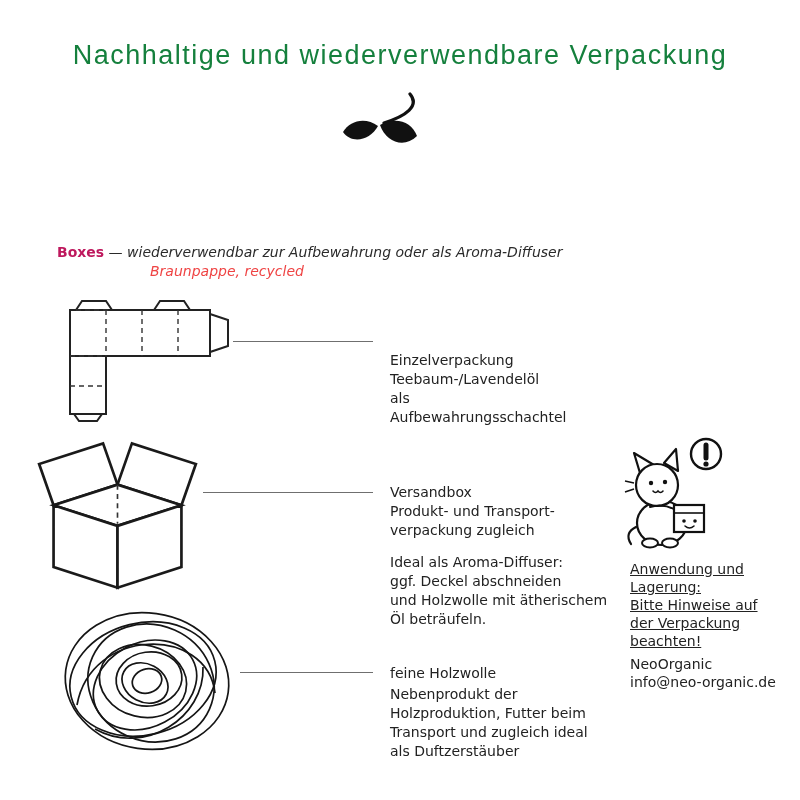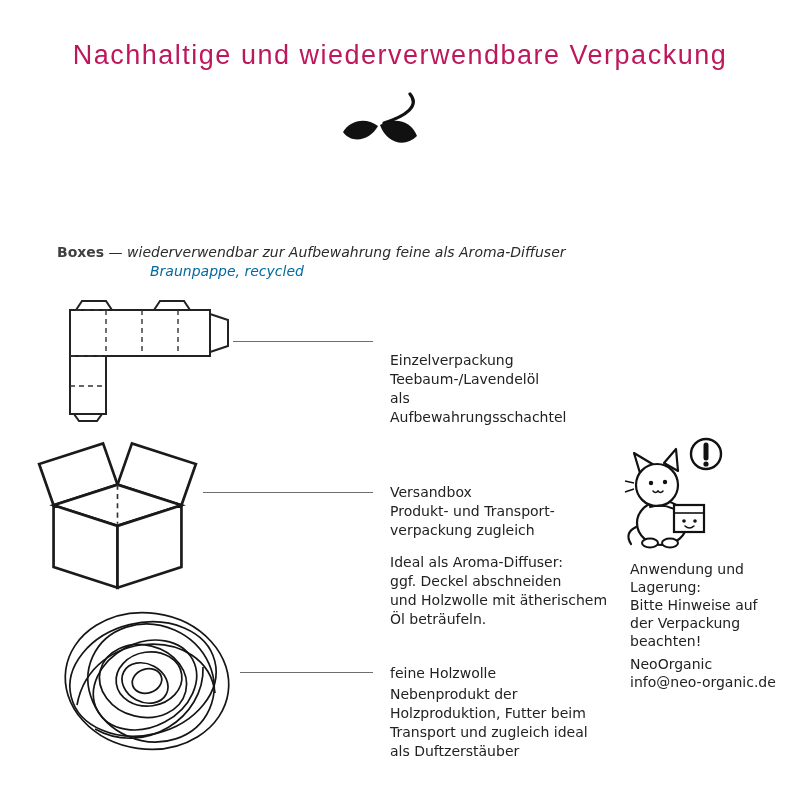--- a/index.html
+++ b/index.html
@@ -4,26 +4,26 @@
 <style>
   html,body{margin:0;padding:0;background:#ffffff;}
   .page{
     position:relative;width:800px;height:800px;background:#ffffff;overflow:hidden;
     font-family:"DejaVu Sans","Liberation Sans",sans-serif;color:#262626;
   }
   .abs{position:absolute;}
   .title{
     position:absolute;top:40px;left:0;right:0;margin:0;
     text-align:center;font-family:"Liberation Sans",sans-serif;
-    font-weight:300;font-size:27px;letter-spacing:1.5px;color:#be185d;
+    font-weight:300;font-size:27px;letter-spacing:1.5px;color:#15803d;
   }
   .section-header{position:absolute;left:57px;top:243px;font-size:14px;line-height:19px;}
-  .section-name{font-weight:bold;font-style:normal;color:#404040;}
+  .section-name{font-weight:bold;font-style:normal;color:#be185d;}
   .section-desc{font-style:italic;color:#2a2a2a;}
-  .section-material{position:absolute;left:150px;top:263px;font-size:14px;font-style:italic;color:#0369a1;}
+  .section-material{position:absolute;left:150px;top:263px;font-size:14px;font-style:italic;color:#ef4444;}
   .callout-text{
     position:absolute;font-size:14px;line-height:19px;color:#222222;
     white-space:pre-line;
   }
   .sidebar-text{
     position:absolute;font-size:14px;line-height:18px;color:#222222;
     white-space:pre-line;
   }
   .connector{position:absolute;height:0;border-top:1px solid #6f6f6f;}
   svg{display:block;}
@@ -38,21 +38,21 @@
   <div class="abs" style="left:338px;top:92px;width:84px;height:76px;">
     <svg width="84" height="76" viewBox="0 0 84 76">
       <path d="M72 2 C 82 14 68 24 46 31" fill="none" stroke="#111111" stroke-width="3.2" stroke-linecap="round"></path>
       <path d="M42 33 C 58 24 74 30 79 44 C 66 57 48 50 42 33 Z" fill="#111111"></path>
       <path d="M40 34 C 28 25 12 28 5 40 C 13 52 32 49 40 34 Z" fill="#111111"></path>
     </svg>
   </div>
 
   <div class="section-header">
     <span class="section-name">Boxes</span>
-    <span class="section-desc">— wiederverwendbar zur Aufbewahrung feine als Aroma-Diffuser</span>
+    <span class="section-desc">— wiederverwendbar zur Aufbewahrung oder als Aroma-Diffuser</span>
   </div>
   <div class="section-material">Braunpappe, recycled</div>
 
   <div class="abs" style="left:60px;top:298px;width:185px;height:125px;">
     <svg width="185" height="125" viewBox="0 0 185 125">
       <g fill="none" stroke="#222222" stroke-width="2" stroke-linejoin="miter">
         <polygon points="16,12 22,3 46,3 52,12"></polygon>
         <polygon points="94,12 100,3 124,3 130,12"></polygon>
         <rect x="10" y="12" width="140" height="46"></rect>
         <polygon points="150,16 168,22 168,48 150,54"></polygon>
@@ -148,21 +148,21 @@
       <circle cx="73" cy="88" r="1.8" fill="#111111"></circle>
       <path d="M63 93 q4.5 4 9 0" fill="none" stroke="#111111" stroke-width="1.5" stroke-linecap="round"></path>
 
       <path d="M28 74 q12 -4 24 2" fill="none" stroke="#111111" stroke-width="2" stroke-linecap="round"></path>
 
       <ellipse cx="28" cy="110" rx="8" ry="4.5" fill="#ffffff" stroke="#111111" stroke-width="2"></ellipse>
       <ellipse cx="48" cy="110" rx="8" ry="4.5" fill="#ffffff" stroke="#111111" stroke-width="2"></ellipse>
     </svg>
   </div>
 
-  <div class="sidebar-text" style="left:630px;top:560px;">Anwendung und
+  <div class="sidebar-text" style="left:630px;top:560px;text-decoration:underline;">Anwendung und
 Lagerung:
 Bitte Hinweise auf
 der Verpackung
 beachten!</div>
   <div class="sidebar-text" style="left:630px;top:655px;">NeoOrganic</div>
   <div class="sidebar-text" style="left:630px;top:673px;">info@neo-organic.de</div>
   <div class="sidebar-text" style="left:630px;top:758px;margin-top:39px;">© NeoOrganic 2018</div>
 
 </div>
 

